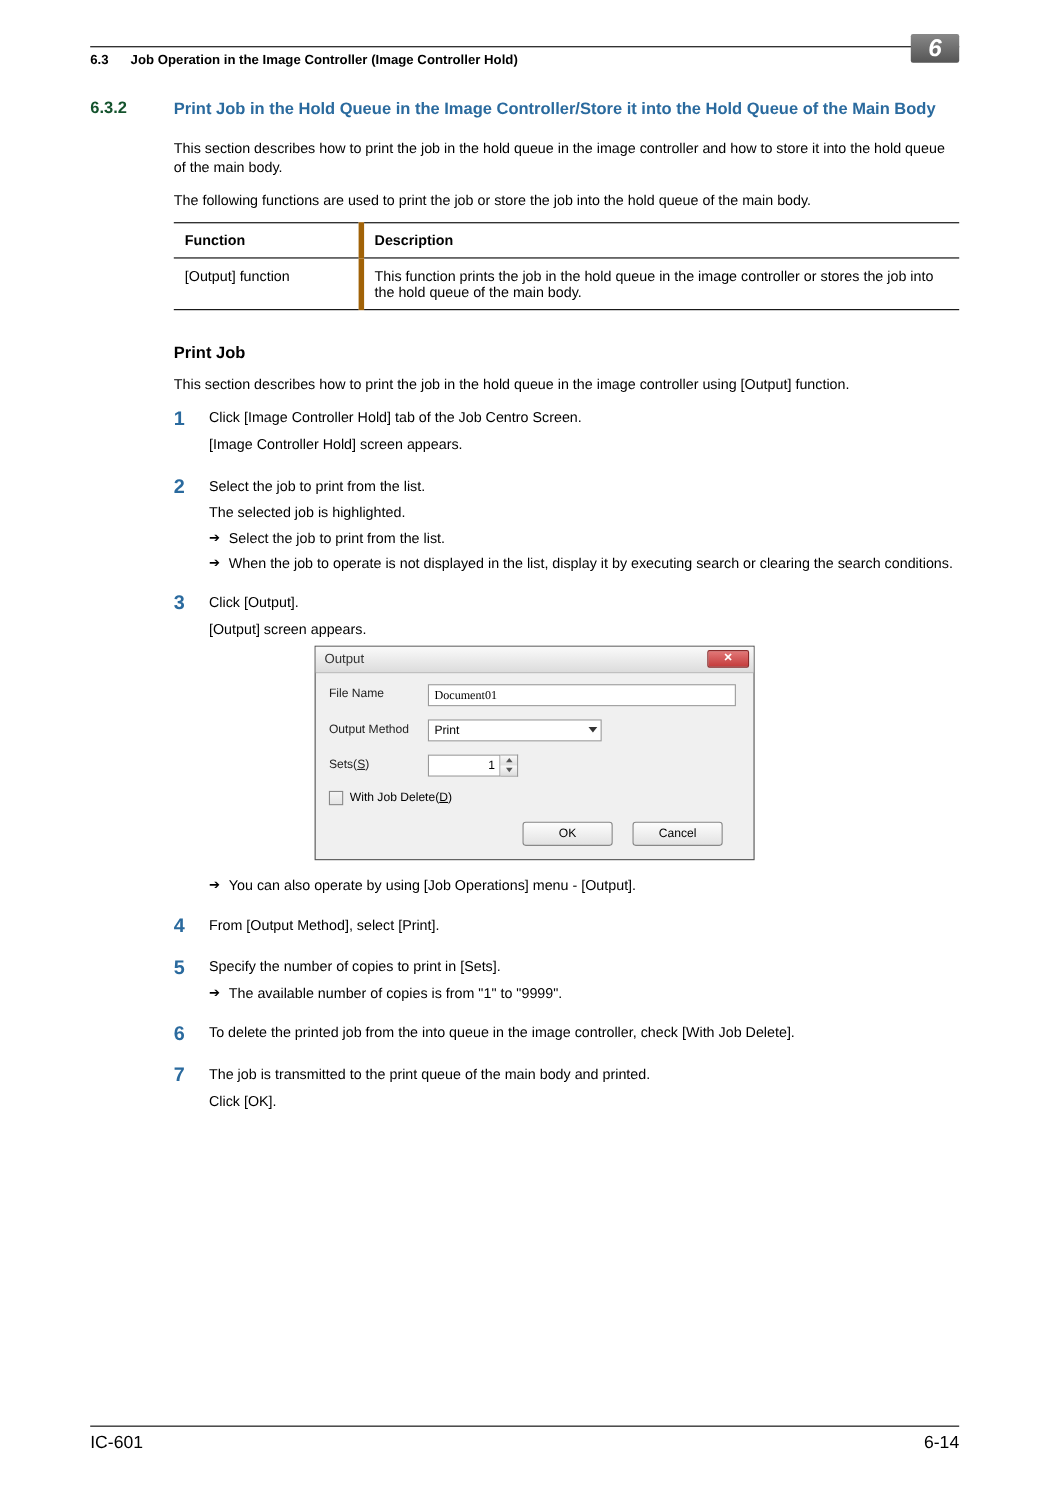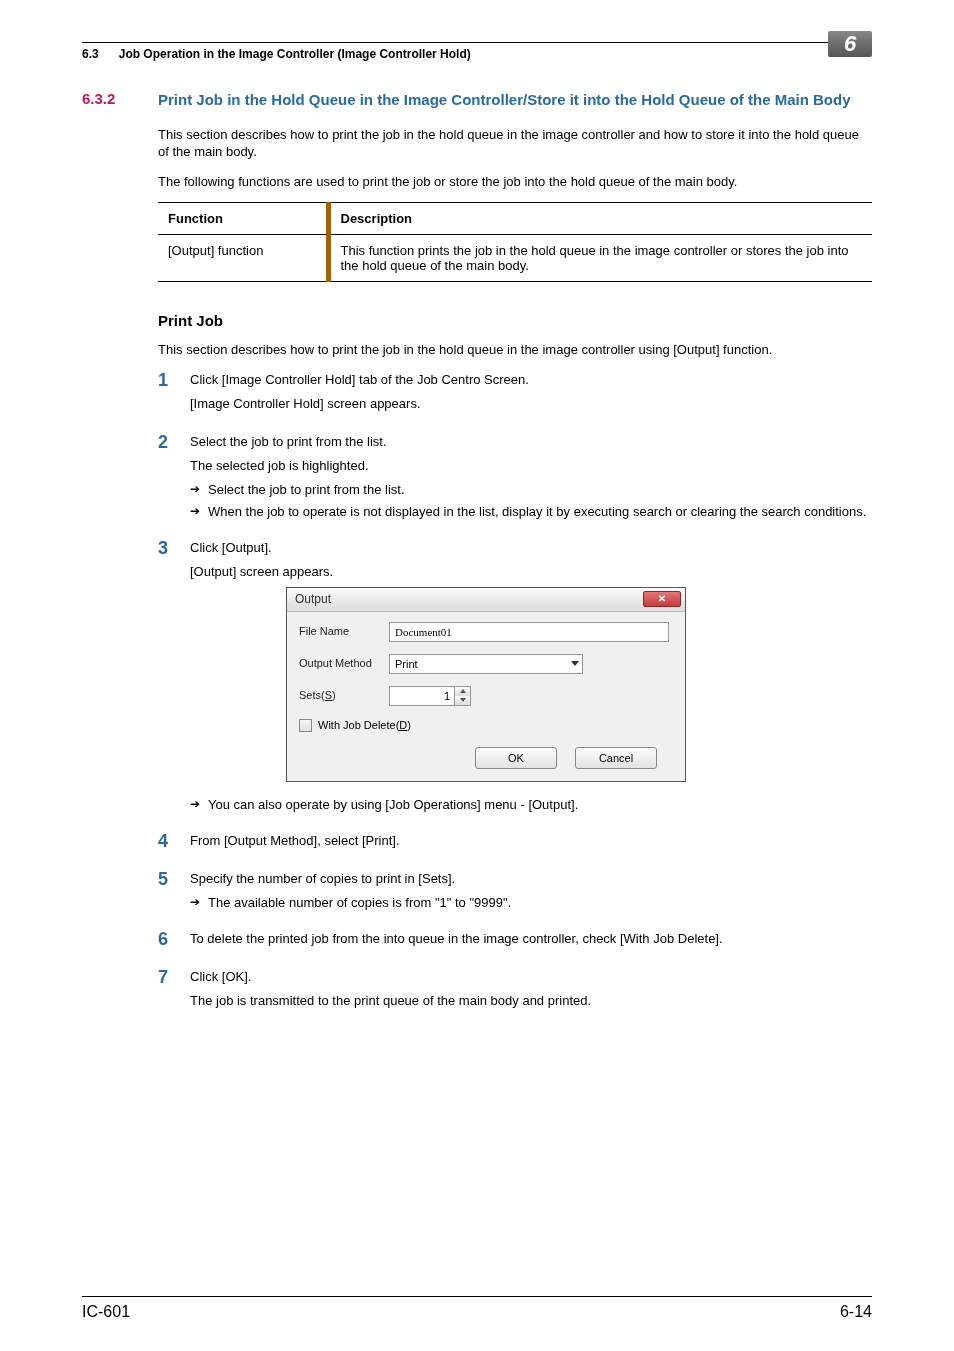--- a/index.html
+++ b/index.html
@@ -43,21 +43,21 @@
     }
     .content {
       position: absolute;
       top: 90px;
       left: 82px;
       right: 82px;
     }
     .section-num {
       font-weight: bold;
       font-size: 15px;
-      color: #be185d;
+      color: #14532d;
       position: absolute;
       left: 0;
     }
     .section-title {
       font-weight: bold;
       font-size: 15px;
       color: #2a6a9e;
       margin-left: 76px;
       margin-bottom: 16px;
       line-height: 1.3;
@@ -182,21 +182,21 @@
       height: 20px;
       border: 1px solid #999;
       background: #fff;
       padding: 0 5px;
       font-size: 11px;
       font-family: Liberation Serif, serif;
     }
     .dinput.filename { width: 280px; }
     .dselect-wrap {
       position: relative;
-      width: 194px;
+      width: 158px;
     }
     .dselect {
       width: 100%;
       height: 20px;
       border: 1px solid #999;
       background: #fff;
       padding: 0 20px 0 5px;
       font-size: 11px;
       line-height: 18px;
     }
@@ -426,22 +426,22 @@
       <div class="step">
         <div class="step-num">6</div>
         <div class="step-body">
           <p>To delete the printed job from the into queue in the image controller, check [With Job Delete].</p>
         </div>
       </div>
 
       <div class="step">
         <div class="step-num">7</div>
         <div class="step-body">
+          <p>The job is transmitted to the print queue of the main body and printed.</p>
           <p>Click [OK].</p>
-          <p>The job is transmitted to the print queue of the main body and printed.</p>
         </div>
       </div>
 
     </div>
   </div>
 </div>
 
 <div class="footer">
   <span>IC-601</span>
   <span>6-14</span>

